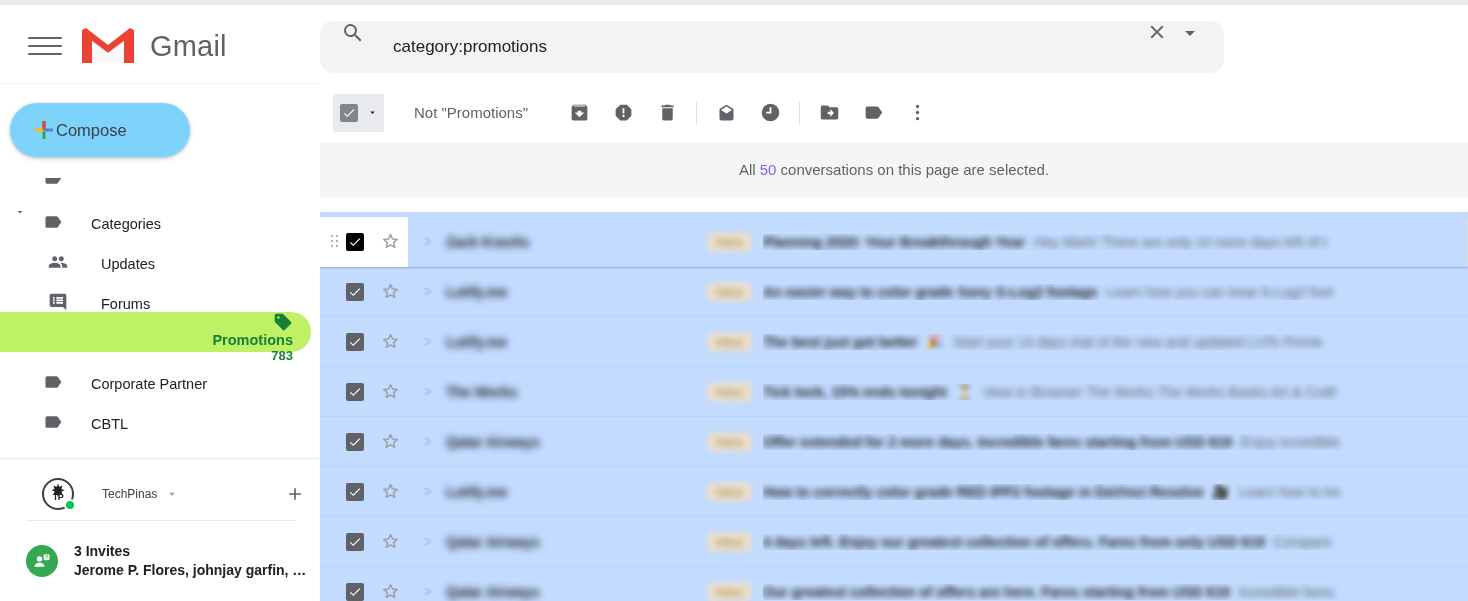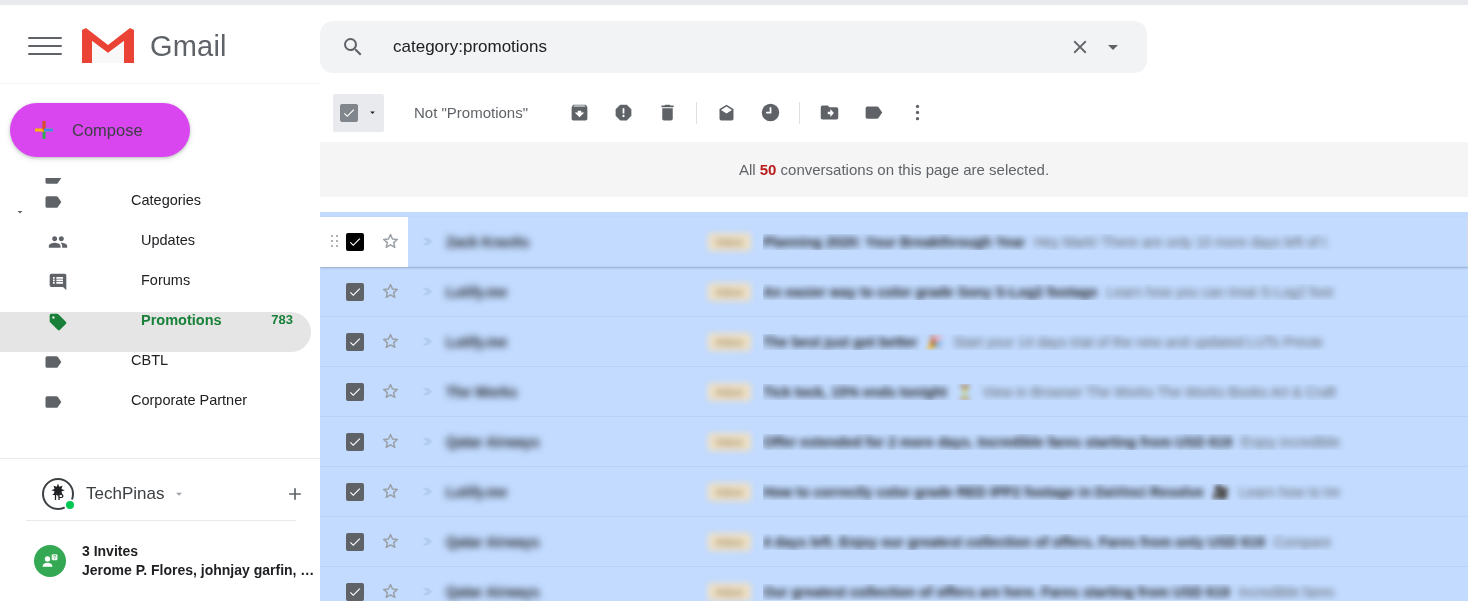--- a/index.html
+++ b/index.html
@@ -19,101 +19,101 @@
   .header { position:absolute; top:5px; left:0; width:1468px; height:78px; background:#fff; }
   .hamburger { position:absolute; left:28px; top:27px; width:34px; height:28px; display:flex;
                flex-direction:column; justify-content:center; gap:6px; cursor:pointer; }
   .hamburger i { display:block; height:2px; background:#5f6368; border-radius:1px; }
   .gmail-logo { position:absolute; left:80px; top:20px; display:flex; align-items:center; gap:14px; }
   .logo-mark { width:56px; height:42px; }
   .logo-text { font-size:29px; color:#5f6368; letter-spacing:0.2px; font-weight:400; }
 
   
   .searchbar {
-    position:absolute; left:320px; top:16px; width:827px; height:52px;
-    background:#f1f3f4; border-radius:13px; display:flex; align-items:center;
+    position:absolute; left:320px; top:16px; width:904px; height:52px;
+    background:#f1f3f4; border-radius:13px; display:flex; 
   }
   .search-icon { width:24px; height:24px; margin-left:21px; flex:0 0 auto; }
   .search-input {
     flex:1 1 auto; border:none; outline:none; background:transparent; margin-left:28px;
     font-family:"Liberation Sans", sans-serif; font-size:17px; color:#202124;
   }
   .search-clear { width:22px; height:22px; margin-right:10px; cursor:pointer; flex:0 0 auto; }
   .search-opts { width:24px; height:24px; margin-right:22px; cursor:pointer; flex:0 0 auto; }
 
   
   .sidebar { position:absolute; left:0; top:83px; width:320px; height:518px; background:#fff; }
   .compose {
     position:absolute; left:10px; top:20px; width:180px; height:54px;
-    border-radius:27px; background:#d946ef; display:flex; align-items:center; gap:16px;
+    border-radius:27px; background:#7dd3fc; display:flex; align-items:center; 
     box-shadow:0 1px 3px rgba(60,64,67,.28), 0 2px 6px rgba(60,64,67,.12);
     cursor:pointer; padding-left:22px;
   }
   .compose-label { font-size:16.5px; color:#3c4043; font-weight:400; }
   .nav-divider { position:absolute; left:0; top:0; width:320px; height:1px; background:#f1f3f4; }
 
   .navlist { position:absolute; left:0; top:95px; width:311px; }
   .nav-partial { height:14px; overflow:hidden; position:relative; }
   .nav-partial svg { position:absolute; left:43px; top:-10px; }
 
   .navitem {
-    display:flex; align-items:flex-start; height:40px; border-radius:0 20px 20px 0;
-    cursor:pointer; position:relative; padding-right:18px;gap:40px;
+    display:flex; align-items:flex-end; height:40px; border-radius:0 20px 20px 0;
+    cursor:pointer; position:relative; padding-right:18px;
   }
   .navitem .ni-icon { width:20px; height:20px; flex:0 0 auto; display:flex; align-items:center; justify-content:center; }
   .navitem .ni-label { font-size:14.5px; color:#202124; flex:1 1 auto; white-space:nowrap; }
   .navitem .ni-count { font-size:13px; color:#202124; }
 
   .navitem.lvl0 .ni-icon { margin-left:43px; }
   .navitem.lvl0 .ni-label { margin-left:28px; }
   .navitem.lvl1 .ni-icon { margin-left:48px; }
   .navitem.lvl1 .ni-label { margin-left:33px; }
 
   .caret { position:absolute; left:14px; top:50%; transform:translateY(-50%); }
   .navitem.bold .ni-label, .navitem.bold .ni-count { font-weight:bold; }
-  .navitem.active { background:#e5e5e5; }
+  .navitem.active { background:#bef264;flex-direction:column; }
   .navitem.active .ni-label, .navitem.active .ni-count { color:#188038; font-weight:bold; }
 
   .sb-sep { position:absolute; left:0; width:320px; height:1px; background:#e8eaed; }
 
   
   .acct { position:absolute; left:16px; top:388px; width:311px; height:46px; display:flex; align-items:center; }
   .acct-avatar { position:relative; margin-left:26px; width:32px; height:32px; flex:0 0 auto; }
   .acct-avatar .ring { width:32px; height:32px; border-radius:50%; background:#fff; border:2px solid #3c4043;
                        display:flex; align-items:center; justify-content:center; overflow:hidden; }
   .acct-avatar .tp { font-size:9px; font-weight:bold; color:#202124; letter-spacing:-0.5px; margin-top:6px; }
   .acct-avatar .star { position:absolute; left:7px; top:4px; }
   .acct-dot { position:absolute; right:-2px; bottom:-1px; width:12px; height:12px; border-radius:50%;
               background:#00c853; border:2px solid #fff; }
-  .acct-name { margin-left:12px; font-size:17px; color:#3c4043; }
+  .acct-name { margin-left:28px; font-size:12px; color:#3c4043; }
   .acct-caret { margin-left:8px; }
   .acct-plus { position:absolute; right:22px; top:50%; transform:translateY(-50%); width:20px; height:20px; cursor:pointer; }
 
-  .invites { position:absolute; left:8px; top:450px; width:311px; height:56px; display:flex; align-items:center; cursor:pointer; }
+  .invites { position:absolute; left:0; top:450px; width:311px; height:56px; display:flex; align-items:center; cursor:pointer; }
   .inv-avatar { margin-left:26px; width:32px; height:32px; border-radius:50%; background:#34a853;
                 display:flex; align-items:center; justify-content:center; flex:0 0 auto; }
   .inv-text { margin-left:16px; }
   .inv-title { font-size:14px; font-weight:bold; color:#202124; line-height:19px; }
   .inv-sub { font-size:14px; font-weight:bold; color:#202124; line-height:19px; white-space:nowrap; }
 
   
   .main { position:absolute; left:320px; top:83px; width:1148px; height:518px; background:#fff; }
   .toolbar { position:absolute; left:0; top:0; width:1148px; height:59px; display:flex; align-items:center; }
   .tb-check { margin-left:13px; height:38px; display:flex; align-items:center; padding:0 6px 0 7px;
               background:#e8eaed; border-radius:2px; cursor:pointer; gap:9px; }
   .tb-cb { width:18px; height:18px; background:#80868b; border-radius:2px; display:flex; align-items:center; justify-content:center; }
   .tb-notprom { margin-left:30px; font-size:15px; color:#5f6368; cursor:pointer; white-space:nowrap; }
   .tb-icons { display:flex; align-items:center; margin-left:29px; }
   .tb-btn { width:44px; height:44px; display:flex; align-items:center; justify-content:center; cursor:pointer; border-radius:50%; }
   .tb-sep { width:1px; height:22px; background:#e0e0e0; margin:0 7px; }
 
   .banner { position:absolute; left:0; top:59px; width:1148px; height:55px; background:#f5f5f5;
             display:flex; align-items:center; justify-content:center; }
   .banner-text { font-size:15px; color:#5f6368; }
-  .banner-text b { color:#b91c1c; font-weight:bold; }
+  .banner-text b { color:#8b5cf6; font-weight:normal; }
   .banner-link { margin-left:24px; font-size:15px; color:#1a73e8; font-weight:bold; cursor:pointer; }
 
   
   .maillist { position:absolute; left:0; top:129px; width:1148px; height:389px; overflow:hidden; background:#fff; }
   .row { position:relative; height:50px; display:flex; align-items:center; background:#c2dbff; cursor:pointer;
          border-bottom:1px solid #b6d2f8; }
   .row.hovered { background:#c2dbff; box-shadow:inset 1px 0 0 #dadce0, inset -1px 0 0 #dadce0, 0 1px 2px rgba(60,64,67,.3); z-index:2; }
   .row .drag { position:absolute; left:10px; top:50%; transform:translateY(-50%); width:10px; height:16px; }
   .row .cb-cell { width:70px; display:flex; align-items:center; justify-content:center; flex:0 0 auto; height:50px; }
   .row.hovered .cb-cell { background:#fff; }
@@ -224,29 +224,29 @@
             </span>
             <span class="ni-label">Promotions</span>
             <span class="ni-count">783</span>
           </div>
           <div class="navitem lvl0">
             <span class="ni-icon">
               <svg width="20" height="20" viewBox="0 0 24 24" fill="#5f6368">
                 <path d="M17.63 5.84C17.27 5.33 16.67 5 16 5H5a2 2 0 0 0-2 2v10a2 2 0 0 0 2 2h11c.67 0 1.27-.33 1.63-.84L22 12l-4.37-6.16z"></path>
               </svg>
             </span>
-            <span class="ni-label">CBTL</span>
+            <span class="ni-label">Corporate Partner</span>
           </div>
           <div class="navitem lvl0">
             <span class="ni-icon">
               <svg width="20" height="20" viewBox="0 0 24 24" fill="#5f6368">
                 <path d="M17.63 5.84C17.27 5.33 16.67 5 16 5H5a2 2 0 0 0-2 2v10a2 2 0 0 0 2 2h11c.67 0 1.27-.33 1.63-.84L22 12l-4.37-6.16z"></path>
               </svg>
             </span>
-            <span class="ni-label">Corporate Partner</span>
+            <span class="ni-label">CBTL</span>
           </div>
         </div>
     </div>
 
     <div class="sb-sep" style="top:375px;"></div>
 
     <div class="acct">
       <div class="acct-avatar">
         <div class="ring">
           <span class="tp">TP</span>

